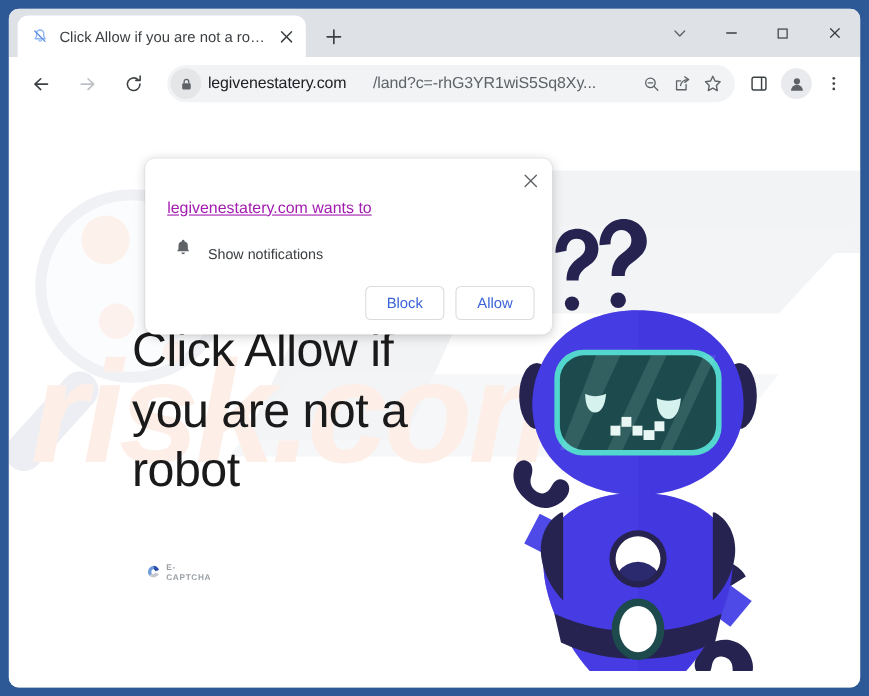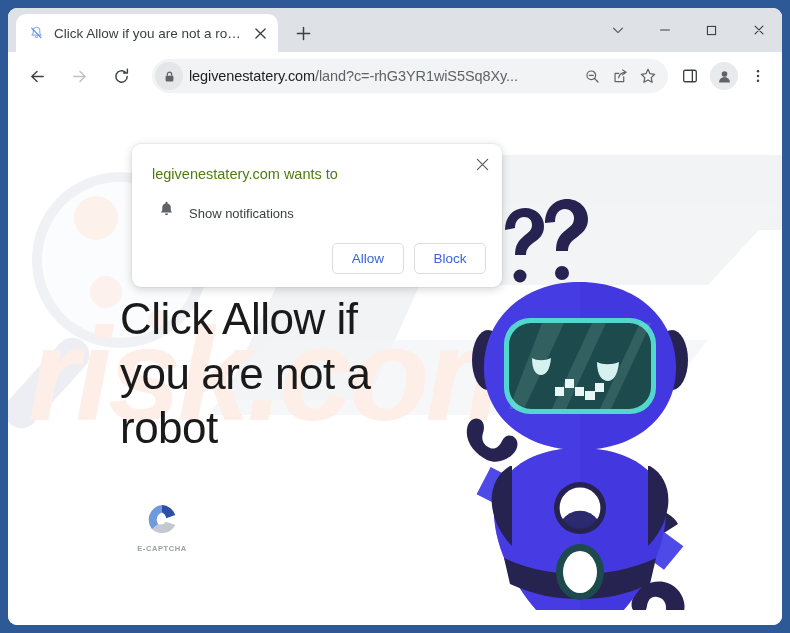--- a/index.html
+++ b/index.html
@@ -118,21 +118,21 @@
   }
   .url {
     font-size: 14.5px;
     color: #202124;
     white-space: nowrap;
     overflow: hidden;
     flex: 1 1 auto;
     min-width: 0;
     letter-spacing: -0.1px;
   }
-  .url .dim { color: #5f6368; }
+  .url .dim { color: #5f6368; margin-left: 24px; }
   .omni-icon {
     width: 28px; height: 28px;
     display: flex; align-items: center; justify-content: center;
     flex: 0 0 auto;
     border-radius: 50%;
   }
   .tb-icon {
     width: 32px; height: 34px;
     display: flex; align-items: center; justify-content: center;
     flex: 0 0 auto;
@@ -162,21 +162,21 @@
     line-height: 1.24;
     color: #1a1a1a;
     font-weight: 400;
     letter-spacing: -0.5px;
   }
   .captcha {
     position: absolute;
     left: 124px; top: 400px;
     width: 60px;
     display: flex;
-    flex-direction: column;
+    flex-direction: row;
     align-items: center;
     gap: 4px;
   }
   .captcha-label {
     font-size: 7.5px;
     color: #9aa0a6;
     letter-spacing: 0.6px;
     font-weight: 700;
   }
   
@@ -192,22 +192,23 @@
   }
   .notif-close {
     position: absolute;
     right: 8px; top: 8px;
     width: 24px; height: 24px;
     display: flex; align-items: center; justify-content: center;
     border-radius: 50%;
   }
   .notif-title {
     font-size: 14.5px;
-    color: #4d7c0f;
-    margin-top: 6px;
+    color: #a21caf;
+    margin-top: 22px;
+    text-decoration: underline;
   }
   .notif-row {
     display: flex;
     align-items: flex-end;
     gap: 14px;
     margin-top: 18px;
     padding-left: 6px;
   }
   .notif-row-label { font-size: 13px; color: #3c4043; }
   .notif-actions {
@@ -458,20 +459,20 @@
         <div class="notif-row">
           <span>
             <svg width="17" height="17" viewBox="0 0 20 20">
               <path d="M10 2.2 a1.3 1.3 0 0 1 1.3 1.3 v0.5 a5 5 0 0 1 3.7 4.8 v3.3 l1.4 2.5 H3.6 l1.4-2.5 V8.8 a5 5 0 0 1 3.7-4.8 V3.5 A1.3 1.3 0 0 1 10 2.2 Z" fill="#5f6368"></path>
               <path d="M8.1 16 a1.9 1.9 0 0 0 3.8 0 Z" fill="#5f6368"></path>
             </svg>
           </span>
           <span class="notif-row-label">Show notifications</span>
         </div>
         <div class="notif-actions">
+          <button class="notif-btn">Block</button>
           <button class="notif-btn">Allow</button>
-          <button class="notif-btn">Block</button>
         </div>
       </div>
 
     </div>
   </div>
 </div>
 
 </body></html>

